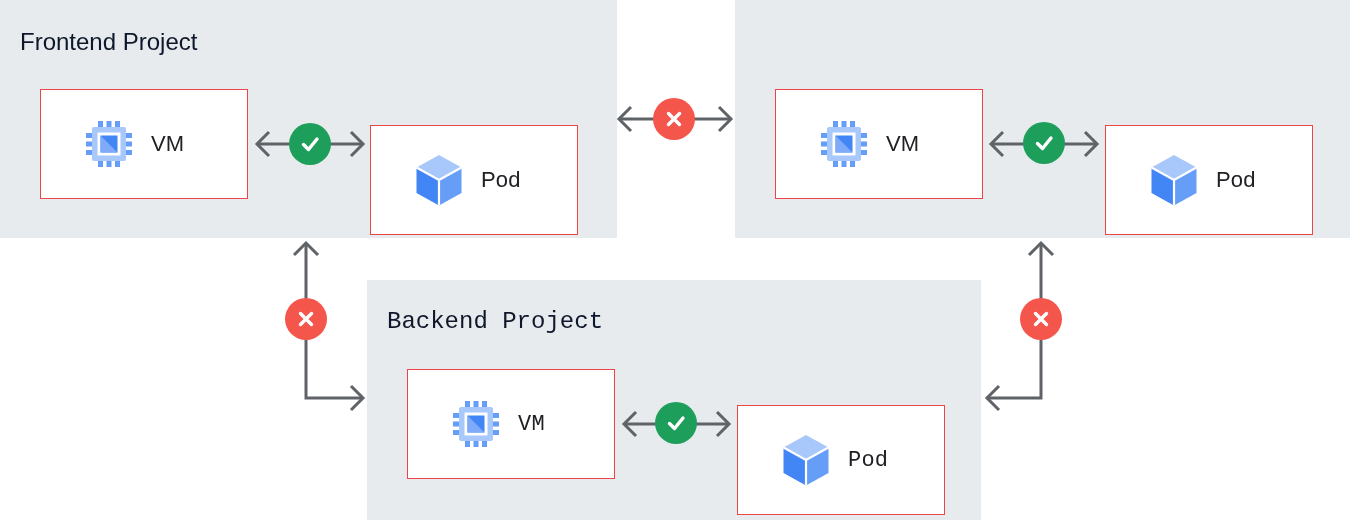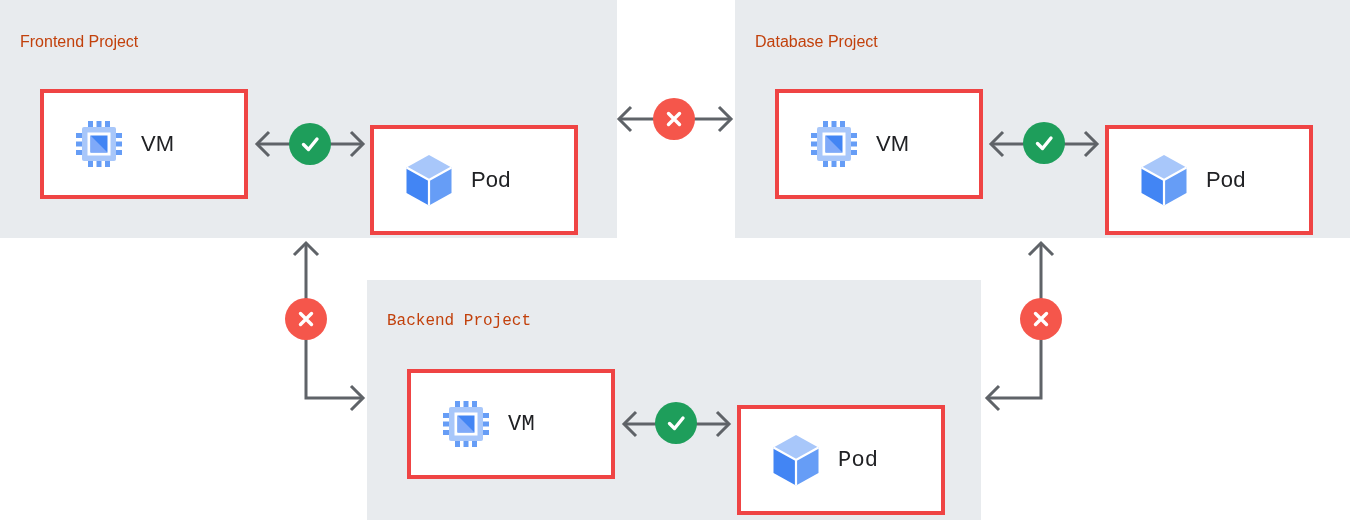--- a/index.html
+++ b/index.html
@@ -7,26 +7,26 @@
     width:1350px;height:520px;position:relative;overflow:hidden;
     background:#FFFFFF;
     font-family:"Liberation Sans","DejaVu Sans",sans-serif;
   }
   .panel{position:absolute;background:#E8EBEE;}
   #panel-frontend{left:0;top:0;width:617px;height:238px;}
   #panel-database{left:735px;top:0;width:615px;height:238px;}
   #panel-backend{left:367px;top:280px;width:614px;height:240px;font-family:Liberation Mono, monospace;}
   .panel-title{
     position:absolute;left:20px;top:31px;
-    font-size:16px;line-height:21px;color:#c2410c;white-space:nowrap;text-align:center;
+    font-size:24px;line-height:21px;color:#0f172a;white-space:nowrap;text-align:center;
   }
   .node-box{
     position:absolute;top:89px;width:208px;height:110px;
-    background:#FFFFFF;border:4px solid #ef4444;box-sizing:border-box;
-    display:flex;align-items:center;padding-left:31px;gap:18px;
+    background:#FFFFFF;border:1px solid #ef4444;box-sizing:border-box;
+    display:flex;align-items:center;padding-left:44px;gap:18px;
   }
   .node-box.vm{left:40px;}
   .node-box.pod{left:370px;margin-top:36px;}
   .node-label{font-size:22px;color:#202124;letter-spacing:0.2px;}
   .node-icon{flex:0 0 auto;display:block;}
   #connector-layer{position:absolute;left:0;top:0;width:1350px;height:520px;z-index:5;pointer-events:none;}
   #connector-layer path{stroke:#5F6368;stroke-width:3;fill:none;}
   .badge{
     position:absolute;width:42px;height:42px;border-radius:50%;
     display:flex;align-items:center;justify-content:center;z-index:10;
@@ -114,21 +114,20 @@
       <polygon points="24,1 46.5,13.5 24,26 1.5,13.5" fill="#A8C7FA"></polygon>
       <polygon points="1.5,13.5 24,26 24,51.5 1.5,39" fill="#4285F4"></polygon>
       <polygon points="46.5,13.5 24,26 24,51.5 46.5,39" fill="#669DF6"></polygon>
       <path d="M1.5 13.5 L24 26 L46.5 13.5 M24 26 V51.5" stroke="#FFFFFF" stroke-width="2.2" fill="none"></path>
     </svg>
     <span class="node-label">Pod</span>
   </div>
 </div>
 
 <div class="panel" id="panel-database">
-  <div class="panel-title">Database Project</div>
   <div class="node-box vm">
     <svg class="node-icon" width="48" height="48" viewBox="0 0 48 48">
       <g fill="#669DF6">
         <rect x="13" y="1" width="5" height="7"></rect>
           <rect x="21.5" y="1" width="5" height="7"></rect>
           <rect x="30" y="1" width="5" height="7"></rect>
         <rect x="13" y="40" width="5" height="7"></rect>
           <rect x="21.5" y="40" width="5" height="7"></rect>
           <rect x="30" y="40" width="5" height="7"></rect>
         <rect x="1" y="13" width="7" height="5"></rect>

